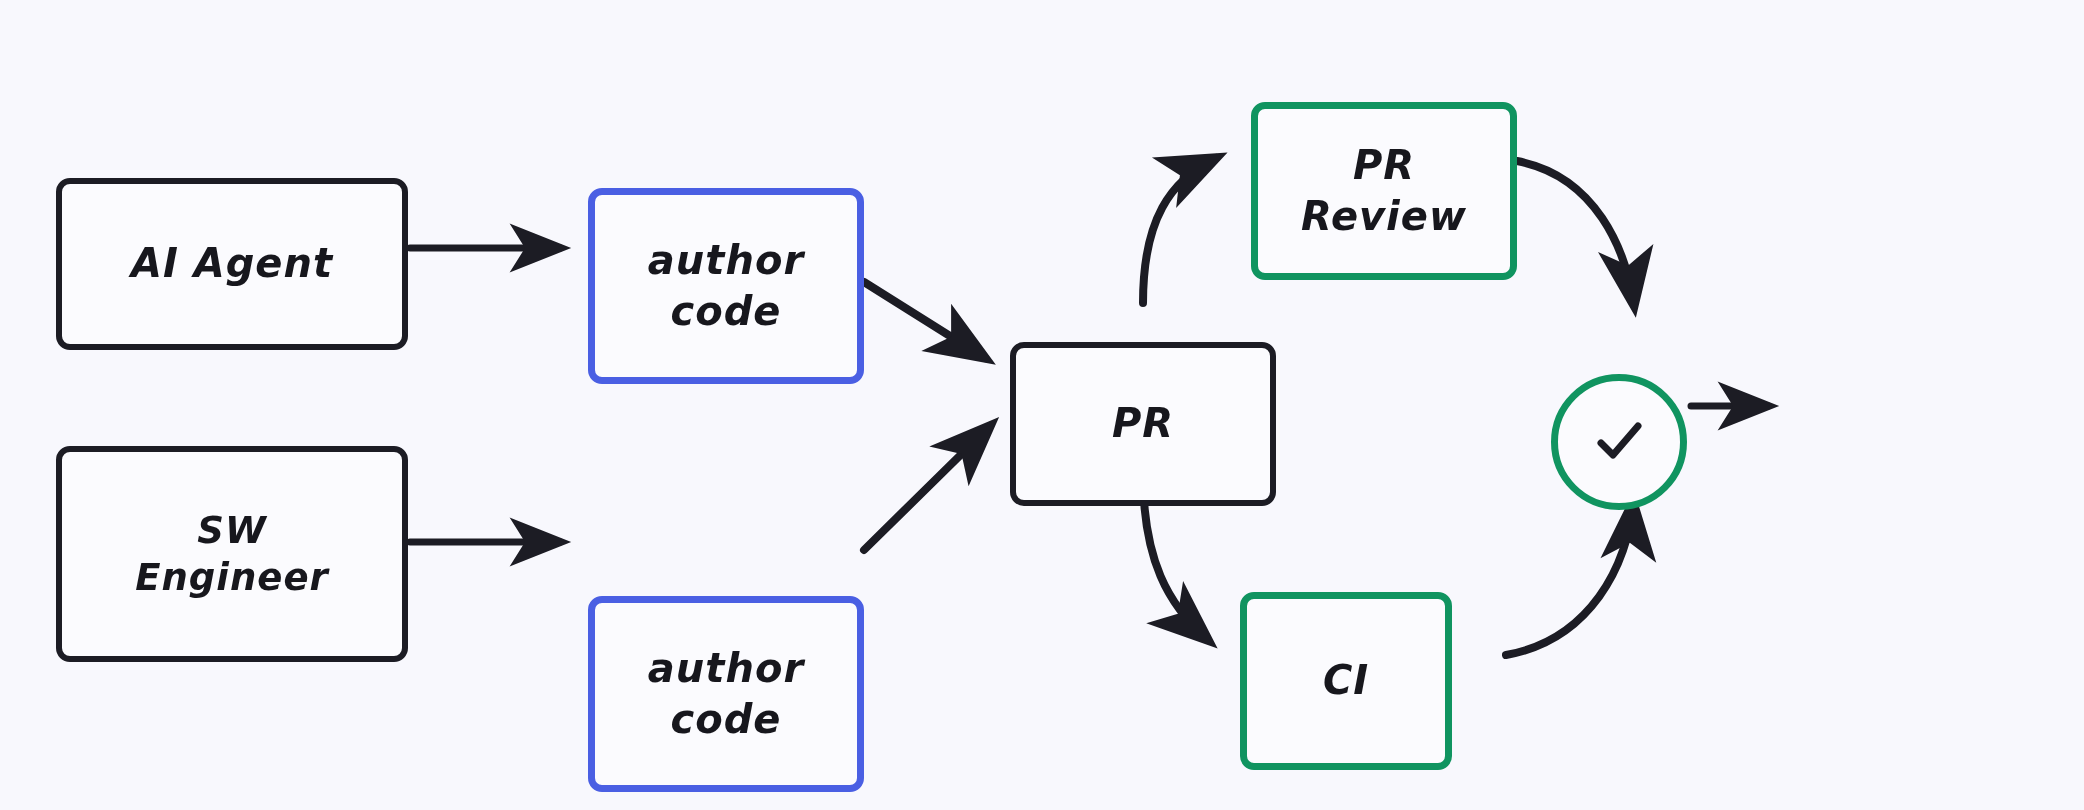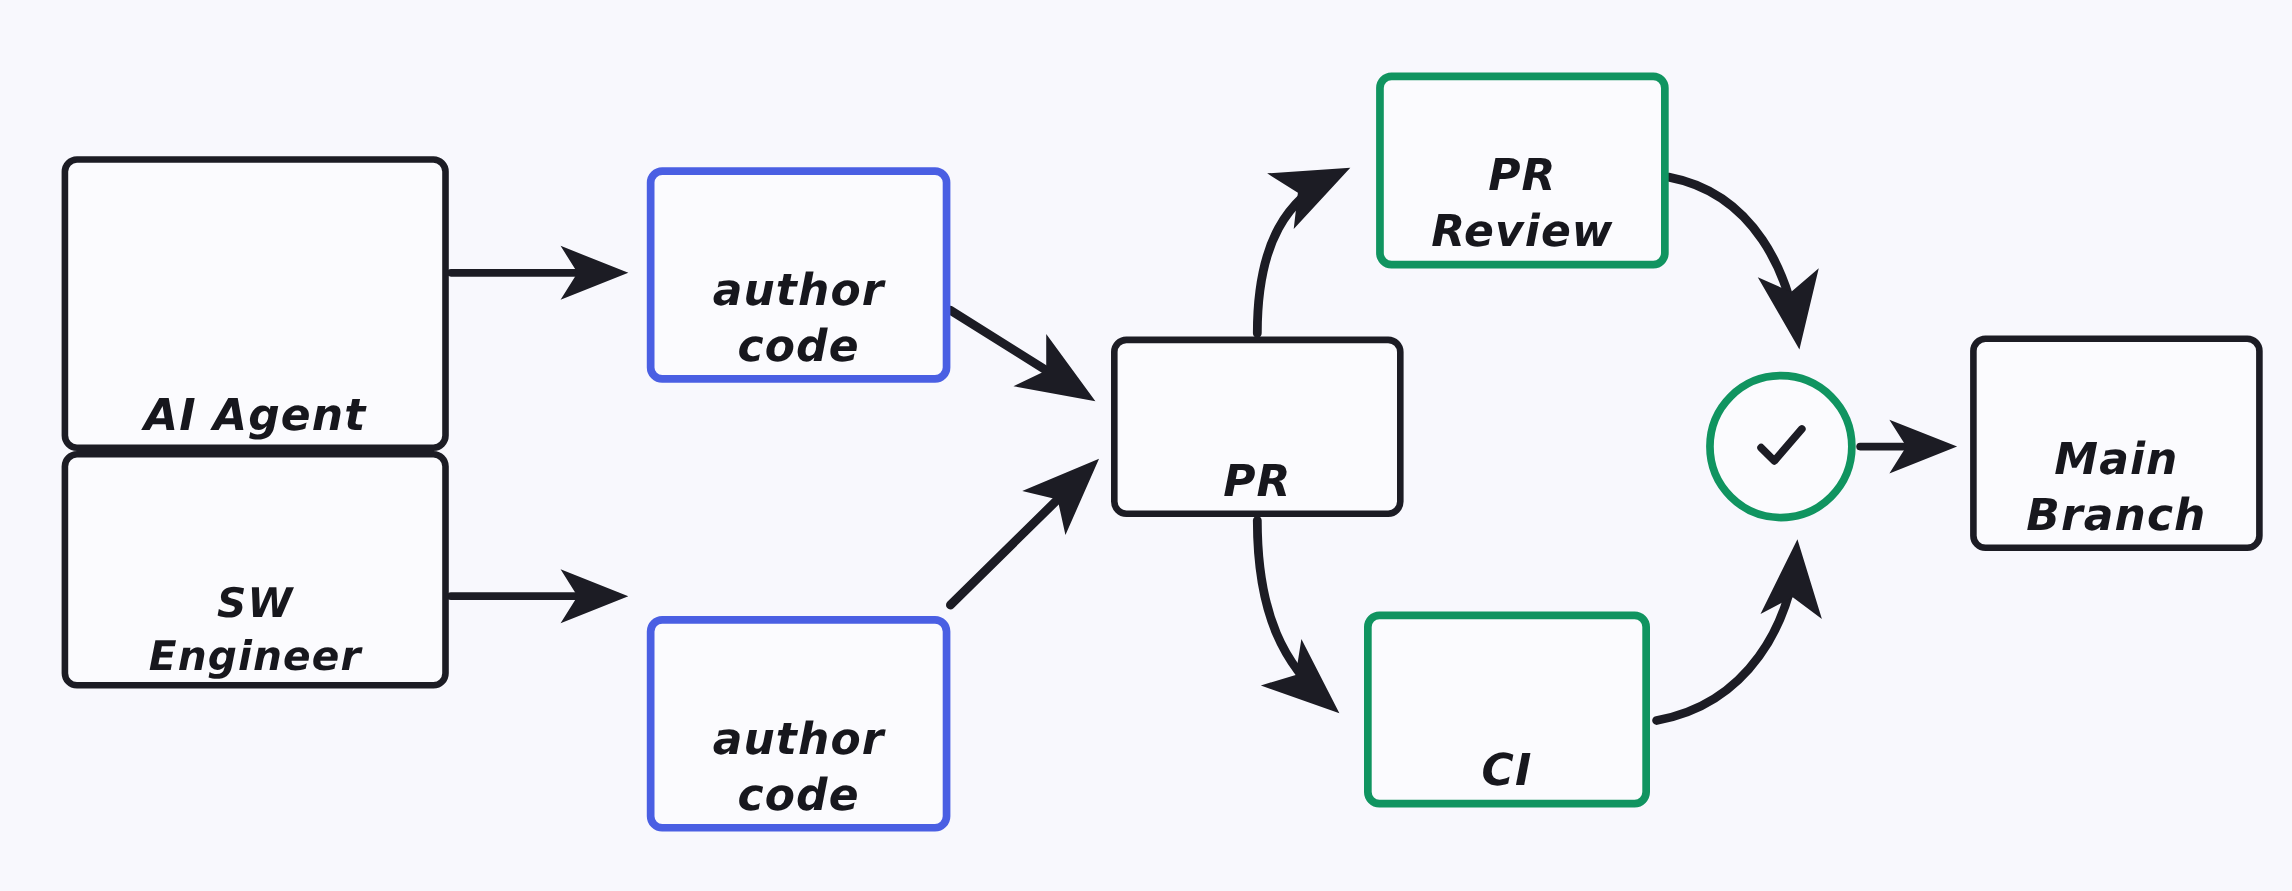--- a/index.html
+++ b/index.html
@@ -27,23 +27,24 @@
     width: 2084px;
     height: 810px;
     pointer-events: none;
   }
   .node {
     position: absolute;
     box-sizing: border-box;
     background: #fbfbfe;
     border-style: solid;
     display: flex;
-    align-items: flex-end;
+    align-items: center;
     justify-content: center;
     text-align: center;
+    margin-top: 36px;
   }
   .node .label {
     color: #17171d;
     font-family: "DejaVu Sans", sans-serif;
     font-weight: 700;
     letter-spacing: 1px;
     line-height: 1.28;
     white-space: pre-line;
     font-style: italic;
   }
@@ -118,21 +119,21 @@
 
     <g>
       <path d="M1506,655 C1590,640 1628,565 1633,503" fill="none" stroke="#1c1c24" stroke-width="8" stroke-linecap="round" marker-end="url(#arrowDark)"></path>
     </g>
 
     <g>
       <line x1="1691" y1="406" x2="1768" y2="406" stroke="#1c1c24" stroke-width="7" stroke-linecap="round" marker-end="url(#arrowDark)"></line>
     </g>
   </svg>
 
-  <div class="node node-dark" style="left:56px; top:142px; width:352px; height:268px;">
+  <div class="node node-dark" style="left:56px; top:142px; width:352px; height:172px;">
     <span class="label" style="font-size:40px;">AI Agent</span>
   </div>
 
   <div class="node node-dark" style="left:56px; top:410px; width:352px; height:216px;">
     <span class="label" style="font-size:37px;">SW
 Engineer</span>
   </div>
 
   <div class="node node-blue" style="left:588px; top:152px; width:276px; height:196px;">
     <span class="label" style="font-size:40px;">author
@@ -146,30 +147,26 @@
 
   <div class="node node-dark" style="left:1010px; top:306px; width:266px; height:164px;">
     <span class="label" style="font-size:40px;">PR</span>
   </div>
 
   <div class="node node-green" style="left:1251px; top:66px; width:266px; height:178px;">
     <span class="label" style="font-size:40px;">PR
 Review</span>
   </div>
 
-  <div class="node node-green" style="left:1240px; top:556px; width:260px; height:178px;">
+  <div class="node node-green" style="left:1240px; top:556px; width:212px; height:178px;">
     <span class="label" style="font-size:40px;">CI</span>
   </div>
 
   <div class="node node-circle" style="left:1551px; top:338px; width:136px; height:136px;">
     <span class="check-glyph">
       <svg width="66" height="66" viewBox="0 0 66 66" xmlns="http://www.w3.org/2000/svg">
         <path d="M15,34 L27,46 L52,17" fill="none" stroke="#1c1c24" stroke-width="7" stroke-linecap="round" stroke-linejoin="round"></path>
       </svg>
     </span>
   </div>
 
-  <div class="node node-dark" style="left:1791px; top:305px; width:266px; height:196px;">
-    <span class="label" style="font-size:40px;">Main
-Branch</span>
-  </div>
 
 </div>
 
 </body></html>

